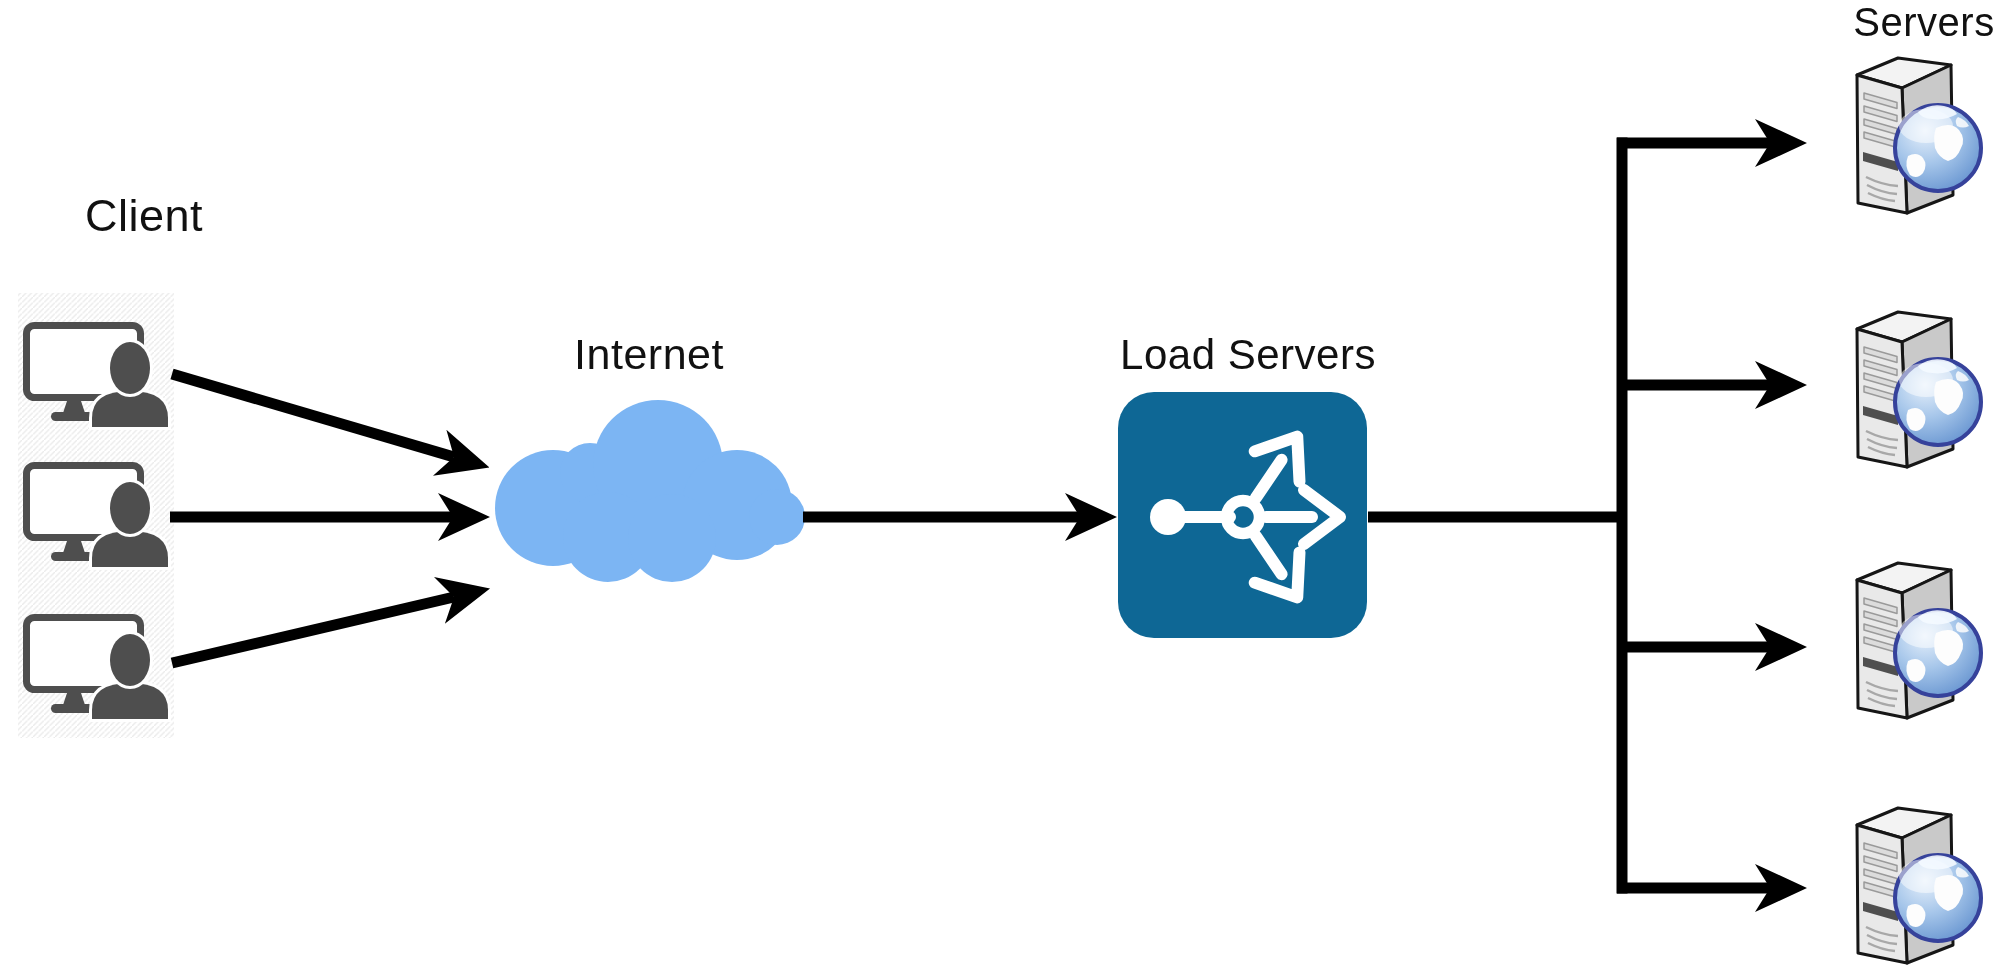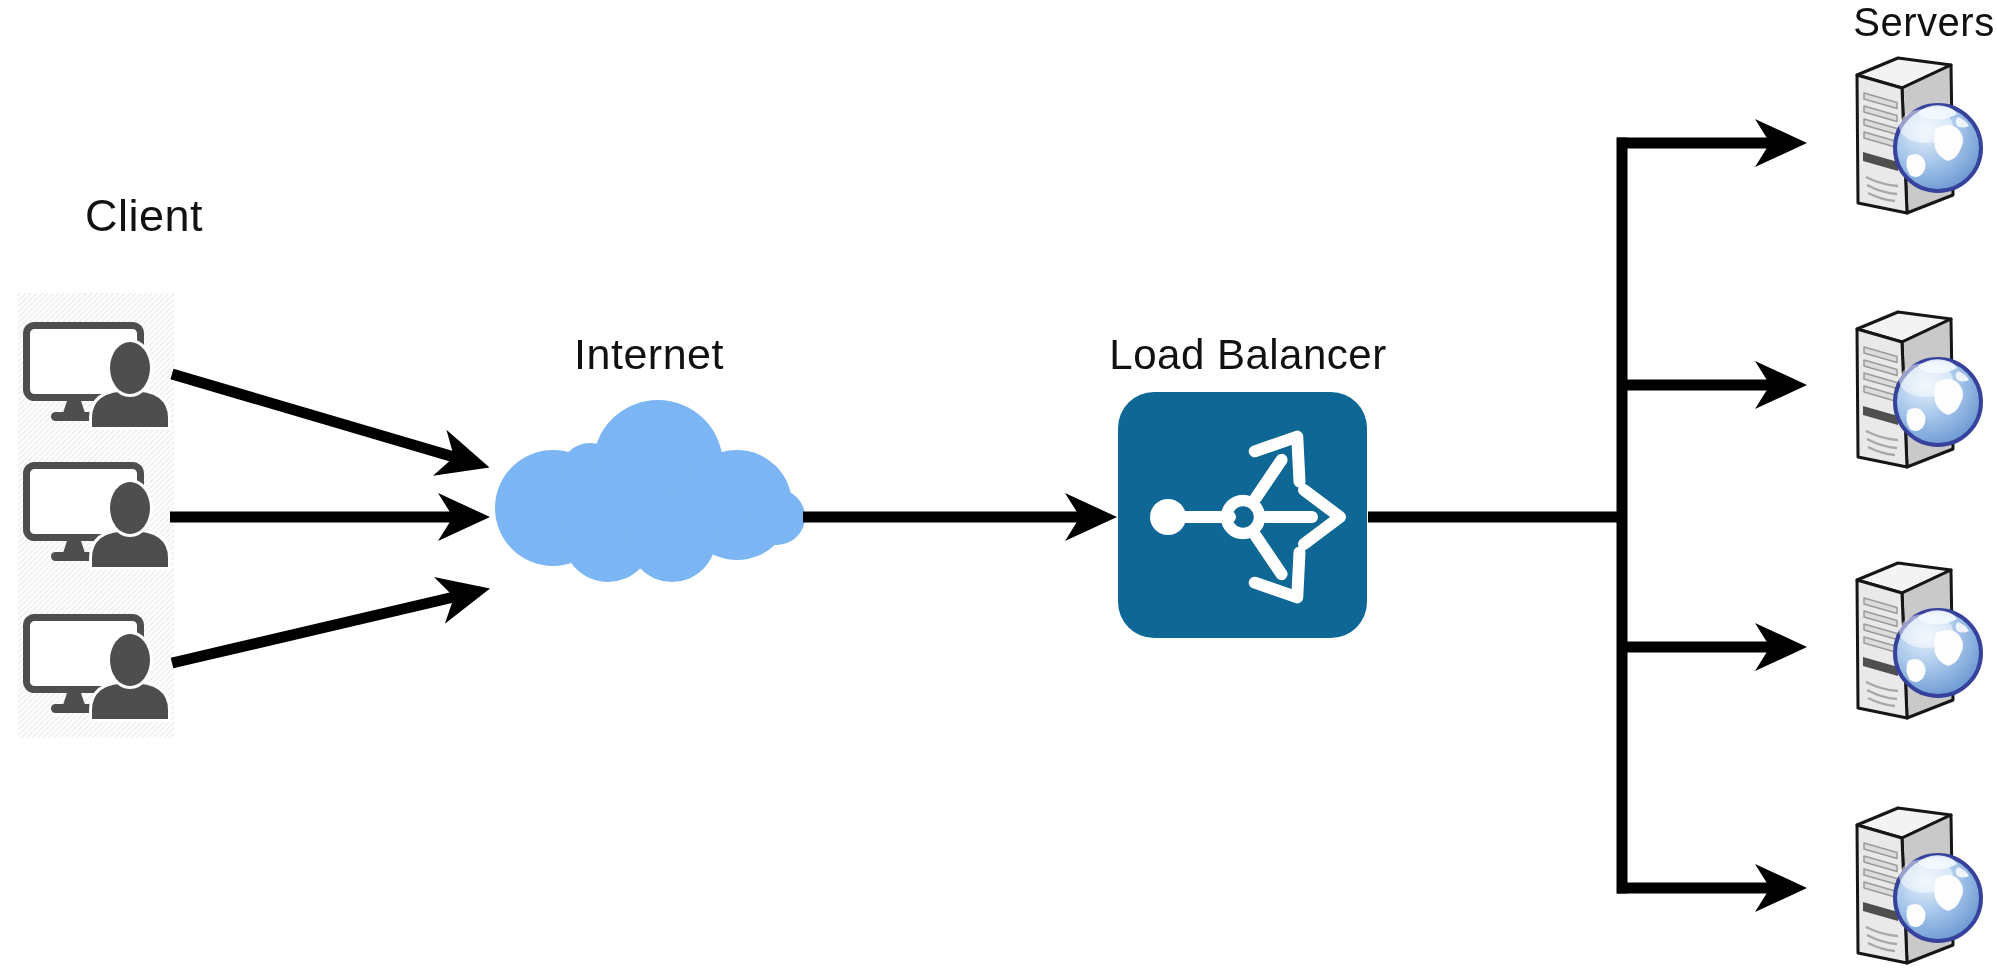--- a/index.html
+++ b/index.html
@@ -26,21 +26,21 @@
   .lbl-lb      {left:1248px;top:334px; font-size:42px;}
   .lbl-servers {left:1924px;top:2px;  font-size:40px;}
 </style>
 </head>
 <body>
 
 <div class="stage">
 
   <div class="lbl lbl-client">Client</div>
   <div class="lbl lbl-internet">Internet</div>
-  <div class="lbl lbl-lb">Load Balancer</div>
+  <div class="lbl lbl-lb">Load Servers</div>
   <div class="lbl lbl-servers">Servers</div>
 
   <svg class="canvas" width="1997" height="975" viewBox="0 0 1997 975">
     <defs>
 
       <pattern id="hatch" patternUnits="userSpaceOnUse" width="5.5" height="5.5">
         <path d="M0,5.5 L5.5,0" stroke="#eaeaea" stroke-width="1.3" fill="none"></path>
       </pattern>
 
       <radialGradient id="globeGrad" cx="0.35" cy="0.3" r="0.85">

